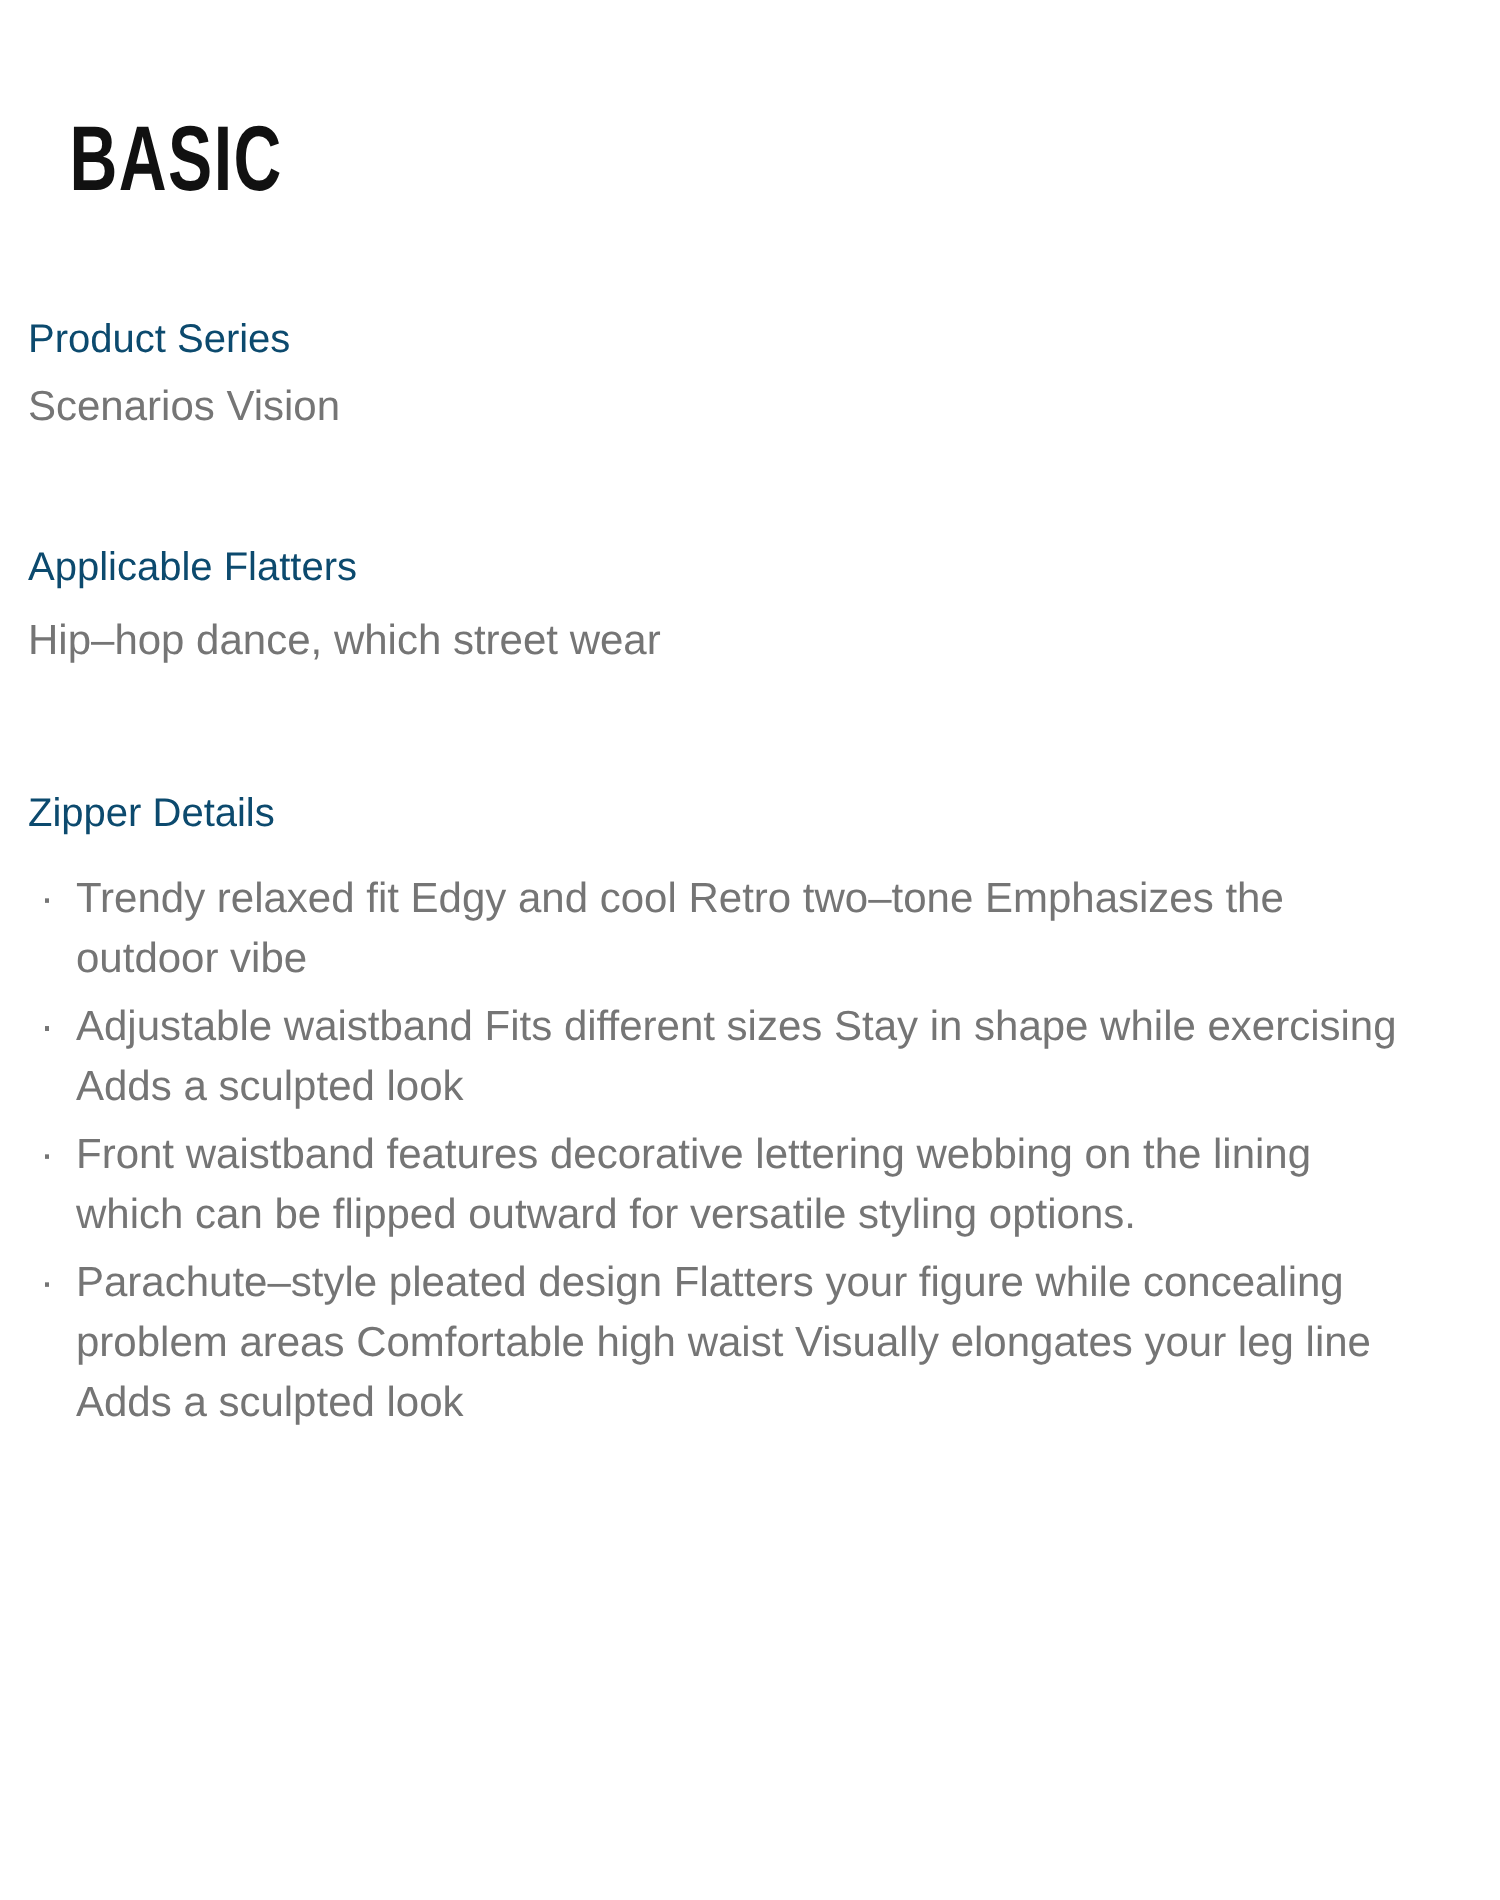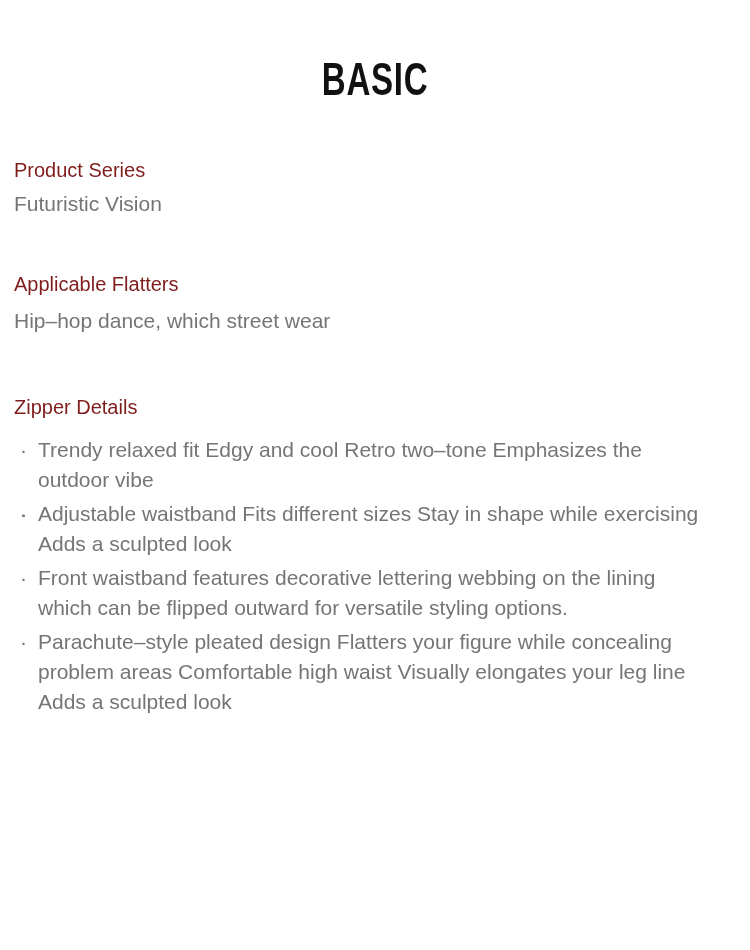--- a/index.html
+++ b/index.html
@@ -11,38 +11,38 @@
     overflow: hidden;
   }
   .page {
     width: 750px;
     height: 950px;
     padding: 0 14px;
     background: #ffffff;
   }
   .title-wrap {
     margin-top: 56px;
-    text-align: center;
+    text-align: left;
     line-height: 1;
   }
   .title {
     display: inline-block;
     font-size: 46px;
     font-weight: bold;
     color: #111111;
     letter-spacing: 1px;
     transform: scaleX(0.72);
     transform-origin: center;
     white-space: nowrap;
   }
   .section-heading {
     font-size: 20px;
     line-height: 24px;
     font-weight: 500;
-    color: #7f1d1d;
+    color: #0c4a6e;
   }
   .section-value {
     font-size: 21px;
     line-height: 26px;
     color: #757575;
   }
   .sec-1 .section-heading { margin-top: 56px; }
   .sec-1 .section-value   { margin-top: 9px; }
   .sec-2 .section-heading { margin-top: 55px; }
   .sec-2 .section-value   { margin-top: 12px; }
@@ -71,21 +71,21 @@
 <body>
 
 <div class="page">
 
   <div class="title-wrap">
     <span class="title">BASIC</span>
   </div>
 
   <div class="sec-1">
     <div class="section-heading">Product Series</div>
-    <div class="section-value">Futuristic Vision</div>
+    <div class="section-value">Scenarios Vision</div>
   </div>
 
   <div class="sec-2">
     <div class="section-heading">Applicable Flatters</div>
     <div class="section-value">Hip–hop dance, which street wear</div>
   </div>
 
   <div>
     <div class="section-heading details-heading">Zipper Details</div>
     <ul class="details-list">

